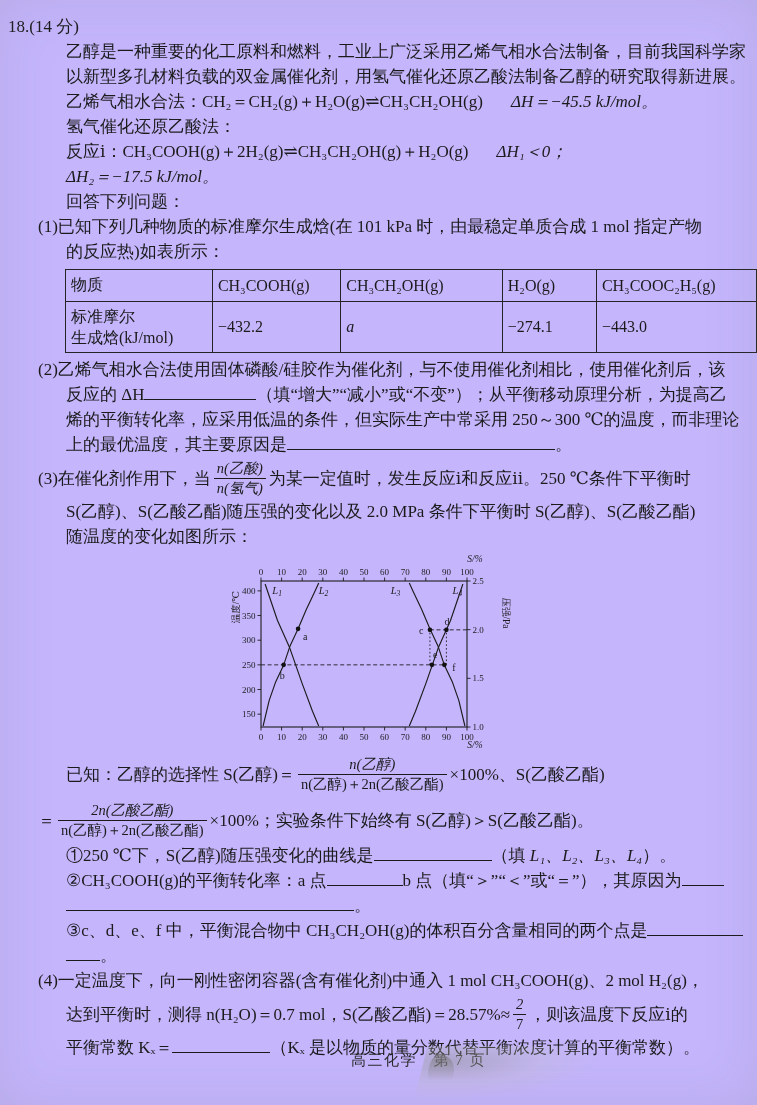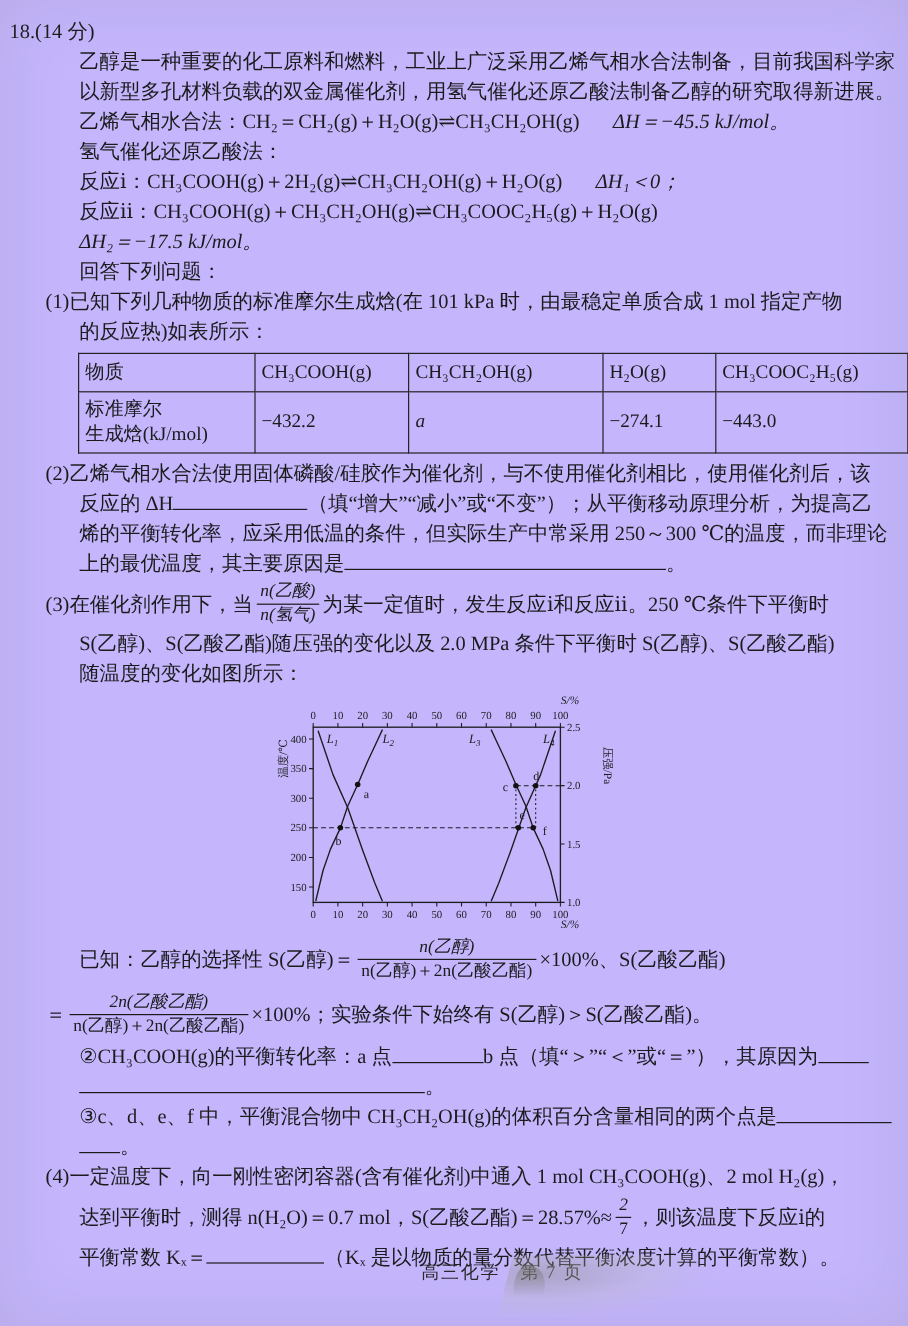--- a/index.html
+++ b/index.html
@@ -46,21 +46,20 @@
 
     <div class="ln i2"><span>乙醇是一种重要的化工原料和燃料，工业上广泛采用乙烯气相水合法制备，目前我国科学家</span></div>
     <div class="ln i2"><span>以新型多孔材料负载的双金属催化剂，用氢气催化还原乙酸法制备乙醇的研究取得新进展。</span></div>
     <div class="ln i2">
       <span>乙烯气相水合法：CH₂＝CH₂(g)＋H₂O(g)⇌CH₃CH₂OH(g)</span><span class="gap"></span><span class="it">ΔH＝−45.5 kJ/mol。</span>
     </div>
     <div class="ln i2"><span>氢气催化还原乙酸法：</span></div>
     <div class="ln i2">
       <span>反应ⅰ：CH₃COOH(g)＋2H₂(g)⇌CH₃CH₂OH(g)＋H₂O(g)</span><span class="gap"></span><span class="it">ΔH₁＜0；</span>
     </div>
-    <div class="ln i2"><span>反应ⅱ：CH₃COOH(g)＋CH₃CH₂OH(g)⇌CH₃COOC₂H₅(g)＋H₂O(g)</span></div>
     <div class="ln i2"><span class="it">ΔH₂＝−17.5 kJ/mol。</span></div>
     <div class="ln i2"><span>回答下列问题：</span></div>
 
     <div class="ln i1"><span>(1)已知下列几种物质的标准摩尔生成焓(在 101 kPa 时，由最稳定单质合成 1 mol 指定产物</span></div>
     <div class="ln i2"><span>的反应热)如表所示：</span></div>
 
     <table class="tbl">
       <tbody>
           <tr class="hrow">
         <td style="width:138px">物质</td>
@@ -210,20 +209,23 @@
     <div class="frow i1" style="height:46px">
       <span>＝</span>
       <span class="frac">
         <span class="fnum">2n(乙酸乙酯)</span>
         <span class="fden">n(乙醇)＋2n(乙酸乙酯)</span>
       </span>
       <span>×100%；实验条件下始终有 S(乙醇)＞S(乙酸乙酯)。</span>
     </div>
 
     <div class="ln i2">
+      <span>①250 ℃下，S(乙醇)随压强变化的曲线是</span><span class="blank" style="width:118px"></span><span>（填 </span><span class="it">L₁、L₂、L₃、L₄</span><span>）。</span>
+    </div>
+    <div class="ln i2">
       <span>②CH₃COOH(g)的平衡转化率：a 点</span><span class="blank" style="width:76px"></span><span>b 点（填“＞”“＜”或“＝”），其原因为</span><span class="blank" style="width:42px"></span>
     </div>
     <div class="ln i2">
       <span class="blank" style="width:288px"></span><span>。</span>
     </div>
     <div class="ln i2">
       <span>③c、d、e、f 中，平衡混合物中 CH₃CH₂OH(g)的体积百分含量相同的两个点是</span><span class="blank" style="width:96px"></span>
     </div>
     <div class="ln i2">
       <span class="blank" style="width:34px"></span><span>。</span>

